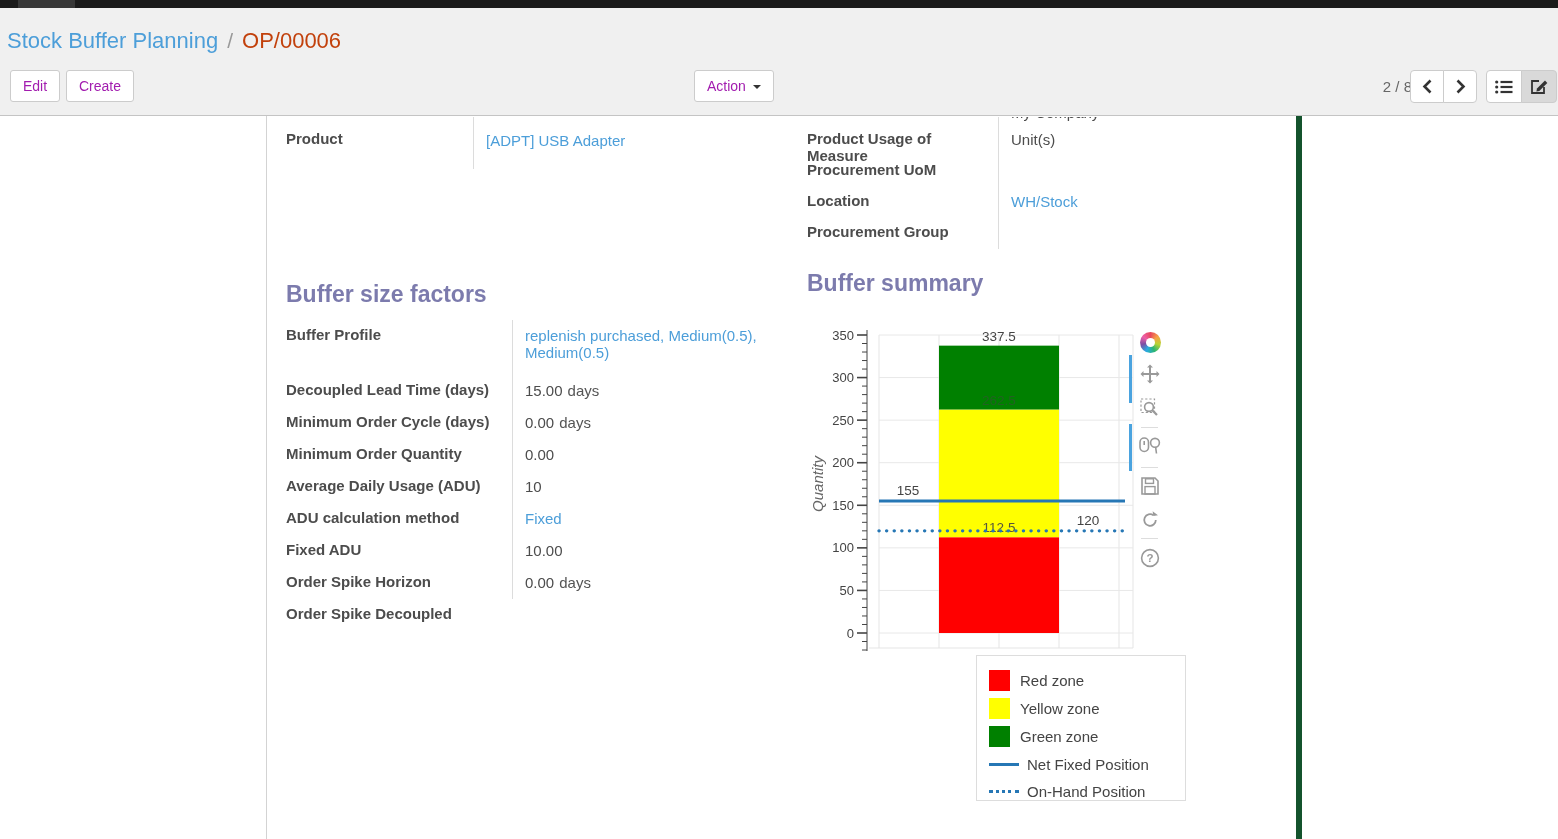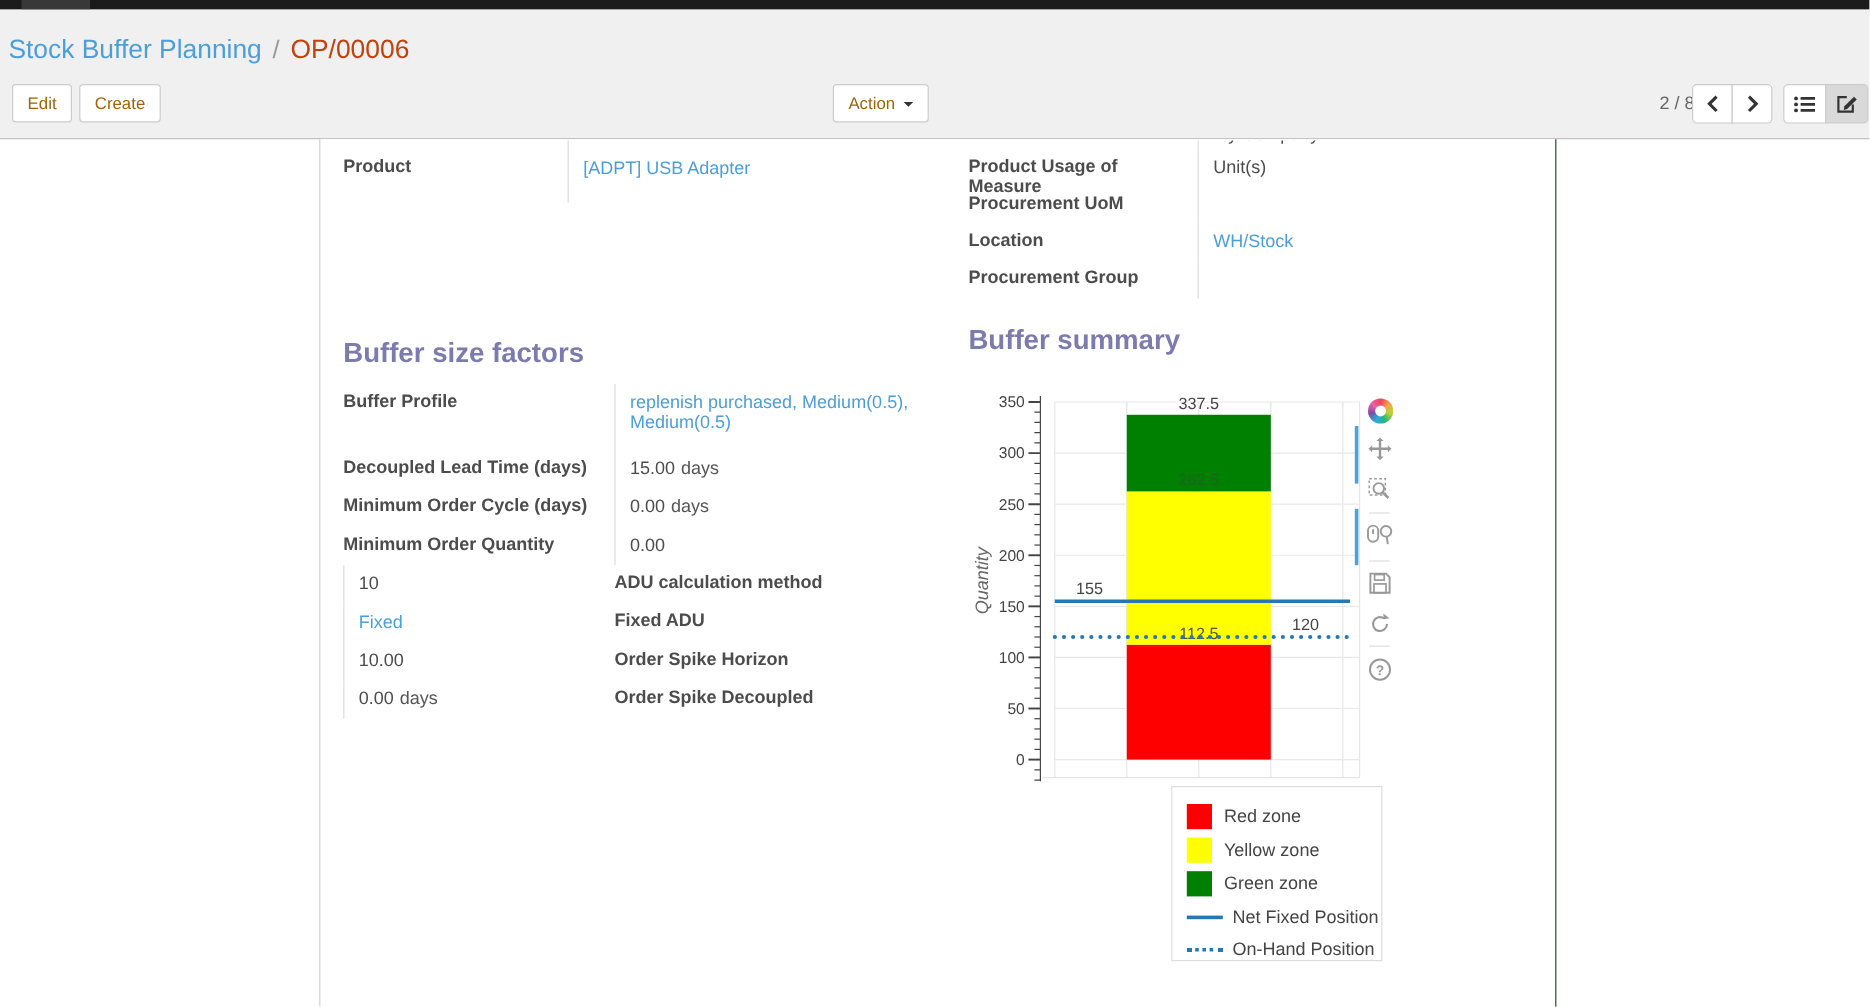--- a/index.html
+++ b/index.html
@@ -8,38 +8,38 @@
   
   .topbar{position:absolute;left:0;top:0;width:1558px;height:8px;background:#1b1b1b;}
   .topbar-tab{position:absolute;left:18px;top:0;width:57px;height:8px;background:#383838;}
   
   .cp-header{position:absolute;left:0;top:8px;width:1558px;height:108px;background:#f0f0f0;border-bottom:1px solid #c4c4c4;box-sizing:border-box;}
   .breadcrumb{position:absolute;left:7px;top:20px;font-size:22px;}
   .bc-link{color:#4c9ed9;text-decoration:none;cursor:pointer;}
   .bc-sep{color:#999;margin:0 9px;font-size:21px;}
   .bc-current{color:#c2410c;}
   .btn{position:absolute;height:32px;box-sizing:border-box;background:#fff;border:1px solid #ccc;border-radius:3px;
-       font-size:14px;color:#a16207;padding:0 12px;line-height:30px;text-align:center;cursor:pointer;font-family:inherit;}
+       font-size:14px;color:#a21caf;padding:0 12px;line-height:30px;text-align:center;cursor:pointer;font-family:inherit;}
   .btn-edit{left:10px;top:62px;}
   .btn-create{left:66px;top:62px;}
   .btn-action{left:694px;top:62px;}
   .caret{display:inline-block;width:0;height:0;border-left:4px solid transparent;border-right:4px solid transparent;
          border-top:4px solid #333;margin-left:7px;vertical-align:middle;}
   .pager-count{position:absolute;left:1368px;top:70px;width:44px;font-size:15px;color:#666;text-align:right;cursor:pointer;}
   .navgroup{position:absolute;left:1410px;top:62px;display:flex;}
   .vsgroup{position:absolute;left:1486px;top:62px;display:flex;}
   .gbtn{width:34px;height:33px;box-sizing:border-box;background:#fff;border:1px solid #ccc;display:flex;align-items:center;justify-content:center;cursor:pointer;padding:0;}
   .gbtn+.gbtn{margin-left:-1px;}
   .gbtn:first-child{border-radius:4px 0 0 4px;}
   .gbtn:last-child{border-radius:0 4px 4px 0;}
   .gbtn.active{background:#d9d9d9;}
   .vsgroup .gbtn{width:36px;}
   
   .sheet{position:absolute;left:266px;top:116px;width:1029px;height:723px;background:#fff;
-         border-left:1px solid #d3d3d3;border-right:1px solid #14532d;box-sizing:content-box;}
+         border-left:1px solid #d3d3d3;border-right:6px solid #14532d;box-sizing:content-box;}
   .fgroup{position:absolute;display:grid;}
   .lbl{font-weight:bold;color:#4c4c4c;font-size:15px;padding:6px 10px 0 0;}
   .val{border-left:1px solid #dcdcdc;padding:7px 0 0 12px;font-size:15px;color:#4c4c4c;}
   .vlink{color:#4c9ed9;text-decoration:none;cursor:pointer;}
   .suffix{margin-left:5px;color:#555;}
   .grp-topleft{left:19px;top:1px;grid-template-columns:187px 290px;grid-auto-rows:52px;}
   .grp-topleft .lbl{padding-top:13px;}
   .grp-topleft .val{padding-top:15px;}
   .grp-topright{left:540px;top:1px;grid-template-columns:191px 297px;grid-template-rows:7px 31px 31px 31px 32px;}
   .clipcell{padding:0 0 0 12px;overflow:hidden;}
@@ -52,21 +52,21 @@
   .chart-wrap{position:absolute;left:542px;top:212px;width:362px;height:334px;}
   
   .modebar{position:absolute;left:870px;top:212px;width:26px;}
   .mb-btn{position:absolute;left:0;width:26px;height:24px;display:flex;align-items:center;justify-content:center;background:none;border:none;padding:0;cursor:pointer;}
   .mb-sep{position:absolute;left:4px;width:17px;border-top:1px solid #ddd;}
   .mb-active-bar{position:absolute;width:3px;background:#4aa3df;}
   .plotly-logo-glyph{width:21px;height:21px;border-radius:50%;position:relative;
      background:conic-gradient(#e8485c,#f6a247,#b8d432,#2bb573,#29abe2,#7d4ea3,#ee5fa7,#e8485c);}
   .plotly-logo-glyph::after{content:"";position:absolute;left:6px;top:6px;right:6px;bottom:6px;border-radius:50%;background:#fff;}
   
-  .legend{position:absolute;left:709px;top:539px;width:176px;height:146px;background:#fff;border:1px solid #ddd;box-sizing:border-box;}
+  .legend{position:absolute;left:709px;top:539px;width:210px;height:146px;background:#fff;border:1px solid #ddd;box-sizing:border-box;}
   .leg-row{position:absolute;left:12px;display:flex;align-items:center;height:22px;}
   .leg-swatch{width:21px;height:21px;margin-right:10px;flex:none;}
   .leg-line{width:30px;height:3px;margin-right:8px;flex:none;}
   .leg-dots{width:30px;height:0;border-top:3px dotted #2677b5;margin-right:8px;flex:none;}
   .leg-label{font-size:15px;color:#444;white-space:nowrap;}
 </style>
 </head>
 <body>
 
 <div class="topbar">
@@ -139,20 +139,21 @@
 
   <div class="fgroup grp-factors">
     <div class="lbl">Buffer Profile</div>
     <div class="val"><a class="vlink">replenish purchased, Medium(0.5), Medium(0.5)</a></div>
     <div class="lbl">Decoupled Lead Time (days)</div>
     <div class="val"><span>15.00</span><span class="suffix">days</span></div>
     <div class="lbl">Minimum Order Cycle (days)</div>
     <div class="val"><span>0.00</span><span class="suffix">days</span></div>
     <div class="lbl">Minimum Order Quantity</div>
     <div class="val">0.00</div>
+    <div class="lbl">Average Daily Usage (ADU)</div>
     <div class="val">10</div>
     <div class="lbl">ADU calculation method</div>
     <div class="val"><a class="vlink">Fixed</a></div>
     <div class="lbl">Fixed ADU</div>
     <div class="val">10.00</div>
     <div class="lbl">Order Spike Horizon</div>
     <div class="val"><span>0.00</span><span class="suffix">days</span></div>
     <div class="lbl">Order Spike Decoupled</div>
   </div>
 

